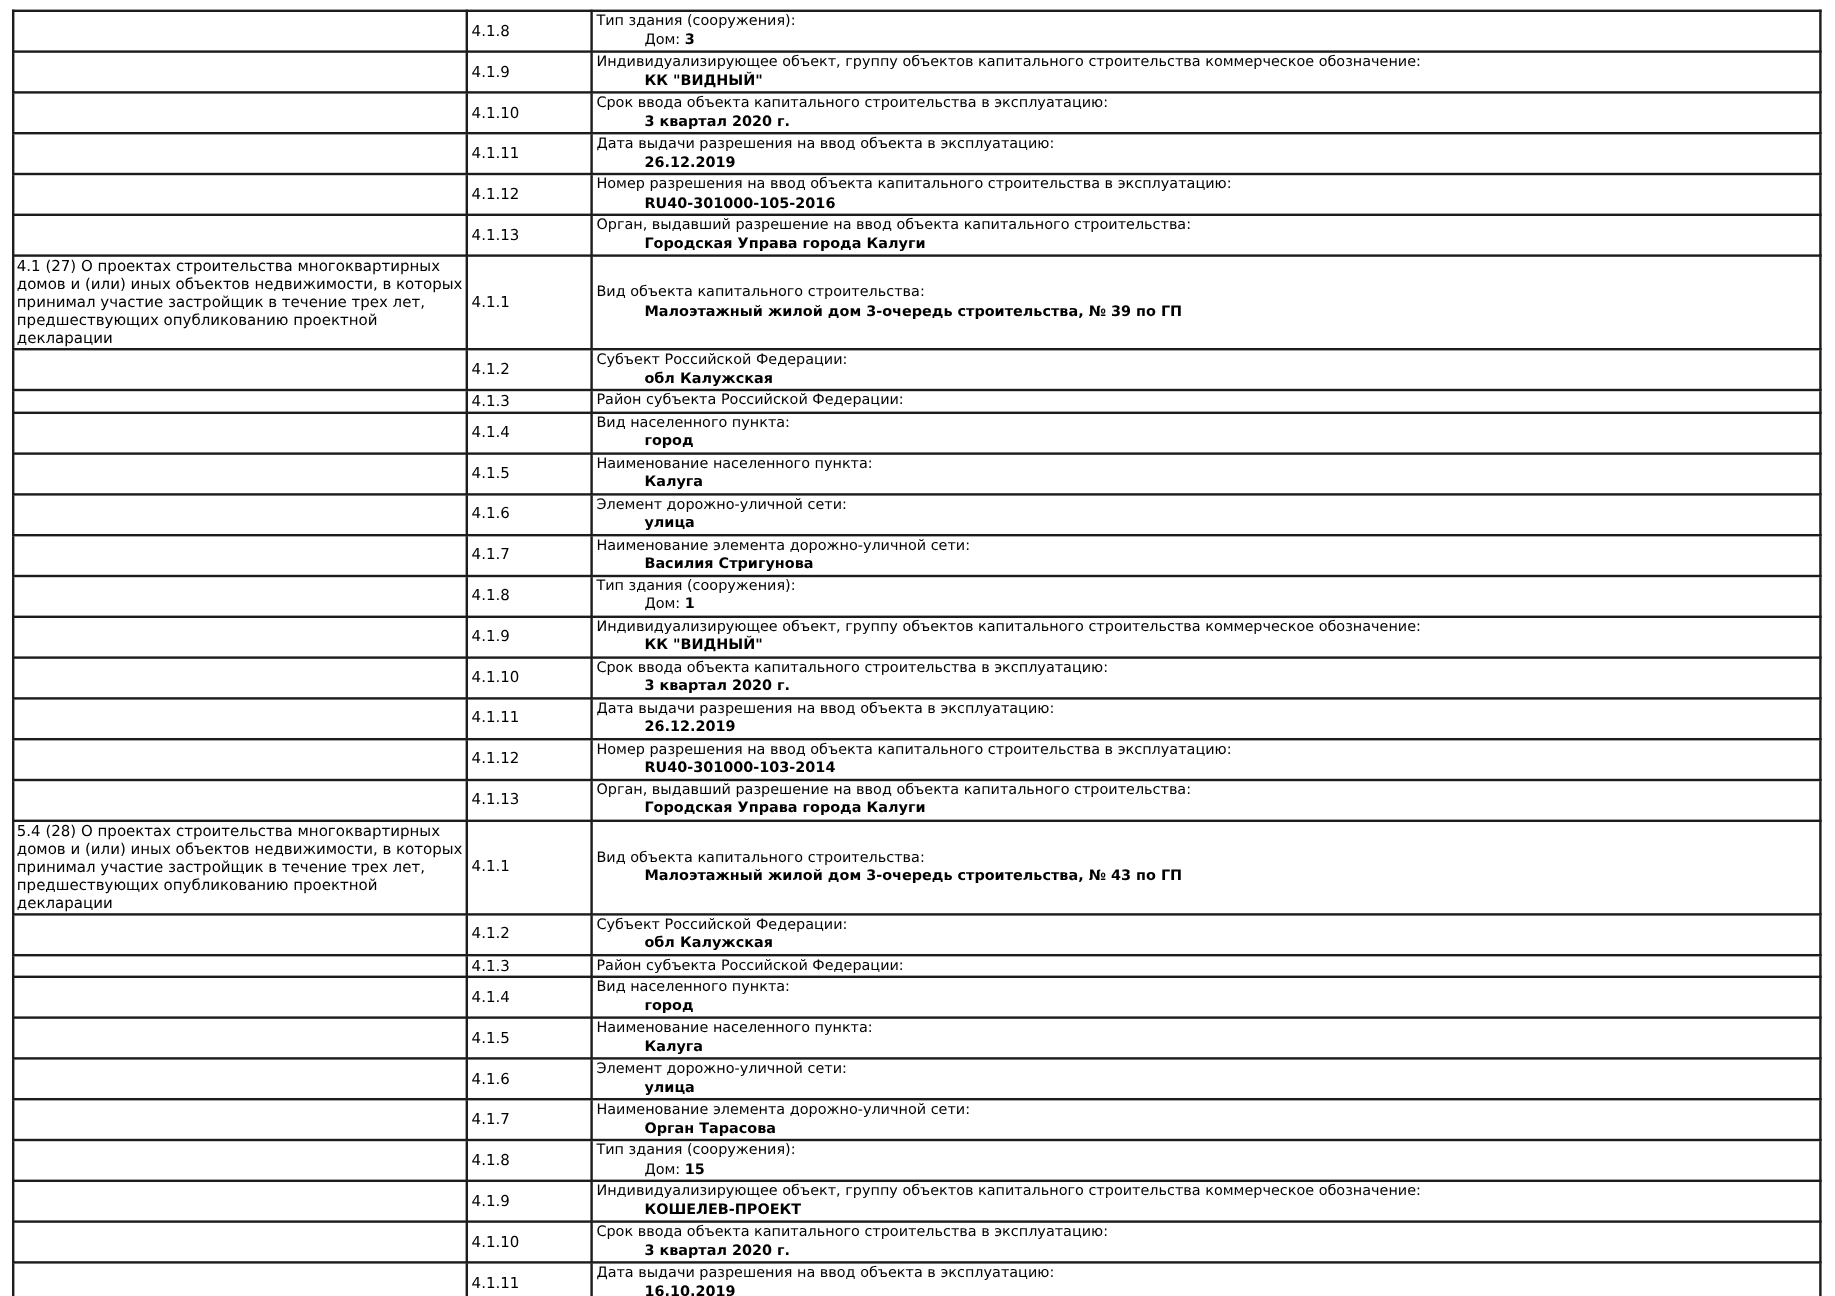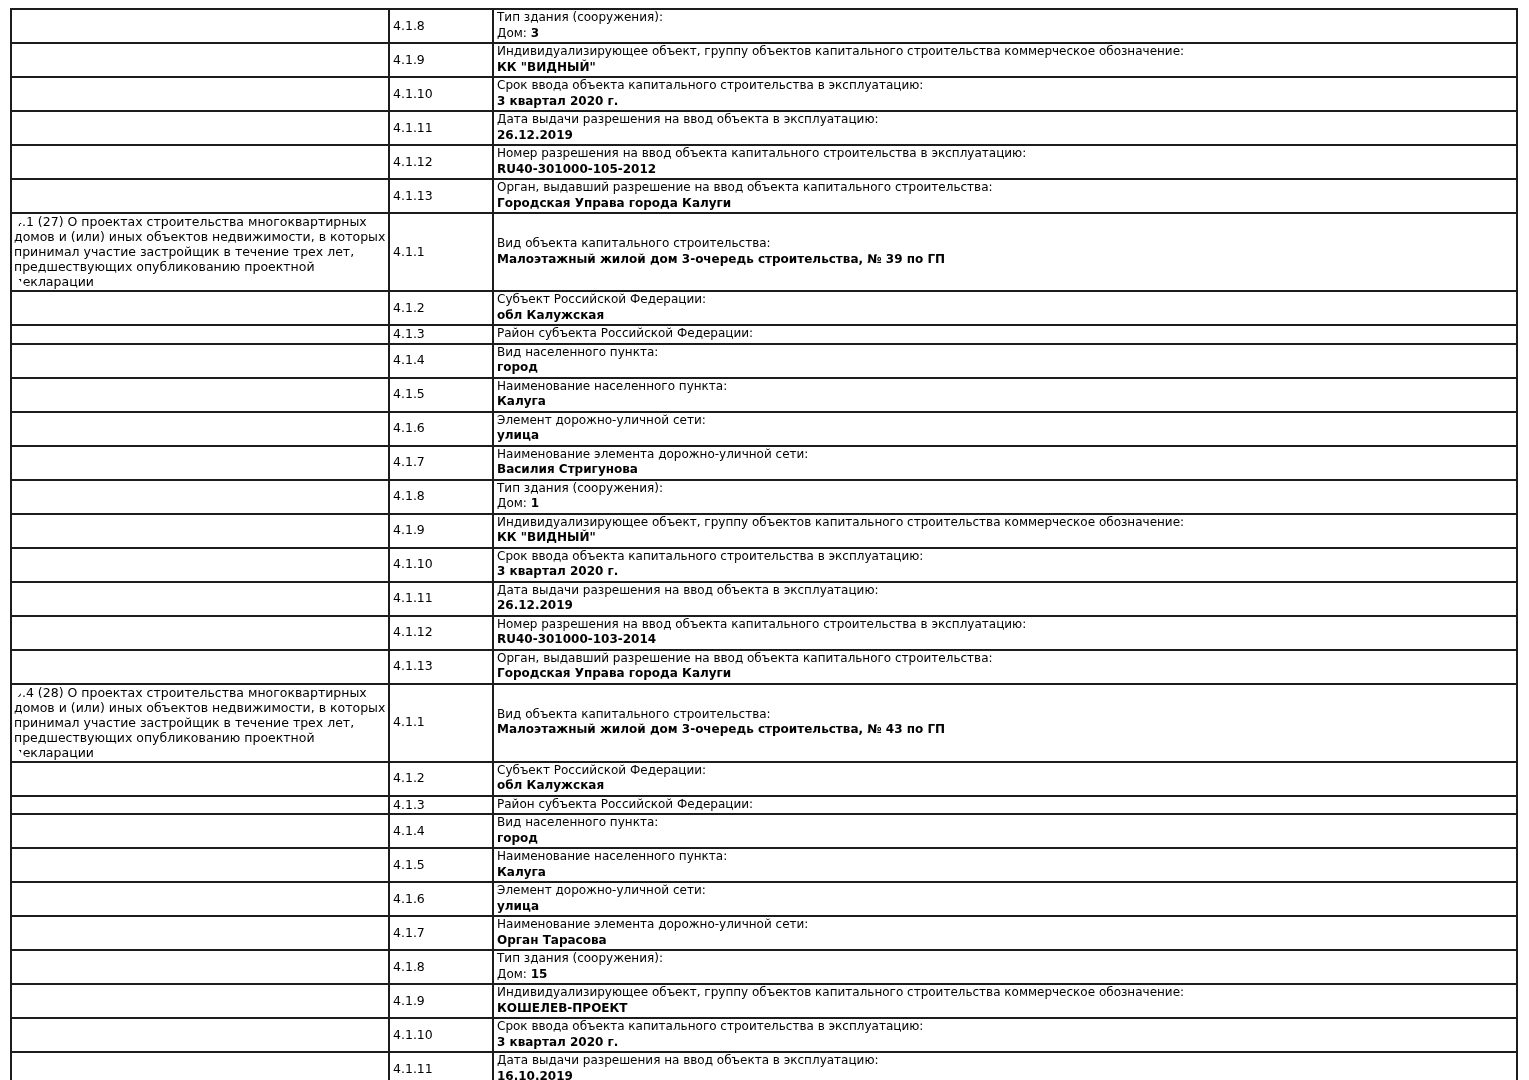--- a/index.html
+++ b/index.html
@@ -43,31 +43,31 @@
   }
   .decl-table tr          { height: 33px; padding-left: 20px; }
   .decl-table tr.single   { height: 16px; }
   .decl-table tr.tall     { height: 61px; }
 
   td.c-section {
     font-size: 12.5px;
     line-height: 15px;
     padding: 0 2px 1px 2px;
     vertical-align: middle;
-    border-radius: 28px;
   }
   td.c-num {
     font-size: 12.5px;
     vertical-align: middle;
   }
   td.c-content .lbl {
     font-weight: normal;
   }
   td.c-content .val {
     font-weight: bold;
+    margin-left: 40px;
   }
   td.c-content .val .val-prefix {
     font-weight: normal;
   }
 </style>
 </head>
 <body>
 
 <div class="page">
   <table class="decl-table">
@@ -107,21 +107,21 @@
     <td class="c-content">
       <div class="lbl">Дата выдачи разрешения на ввод объекта в эксплуатацию:</div>
       <div class="val"><span class="val-prefix"></span><span class="val-bold">26.12.2019</span></div>
     </td>
   </tr>
         <tr>
     <td class="c-section"></td>
     <td class="c-num">4.1.12</td>
     <td class="c-content">
       <div class="lbl">Номер разрешения на ввод объекта капитального строительства в эксплуатацию:</div>
-      <div class="val"><span class="val-prefix"></span><span class="val-bold">RU40-301000-105-2012</span></div>
+      <div class="val"><span class="val-prefix"></span><span class="val-bold">RU40-301000-105-2016</span></div>
     </td>
   </tr>
         <tr>
     <td class="c-section"></td>
     <td class="c-num">4.1.13</td>
     <td class="c-content">
       <div class="lbl">Орган, выдавший разрешение на ввод объекта капитального строительства:</div>
       <div class="val"><span class="val-prefix"></span><span class="val-bold">Городская Управа города Калуги</span></div>
     </td>
   </tr>

